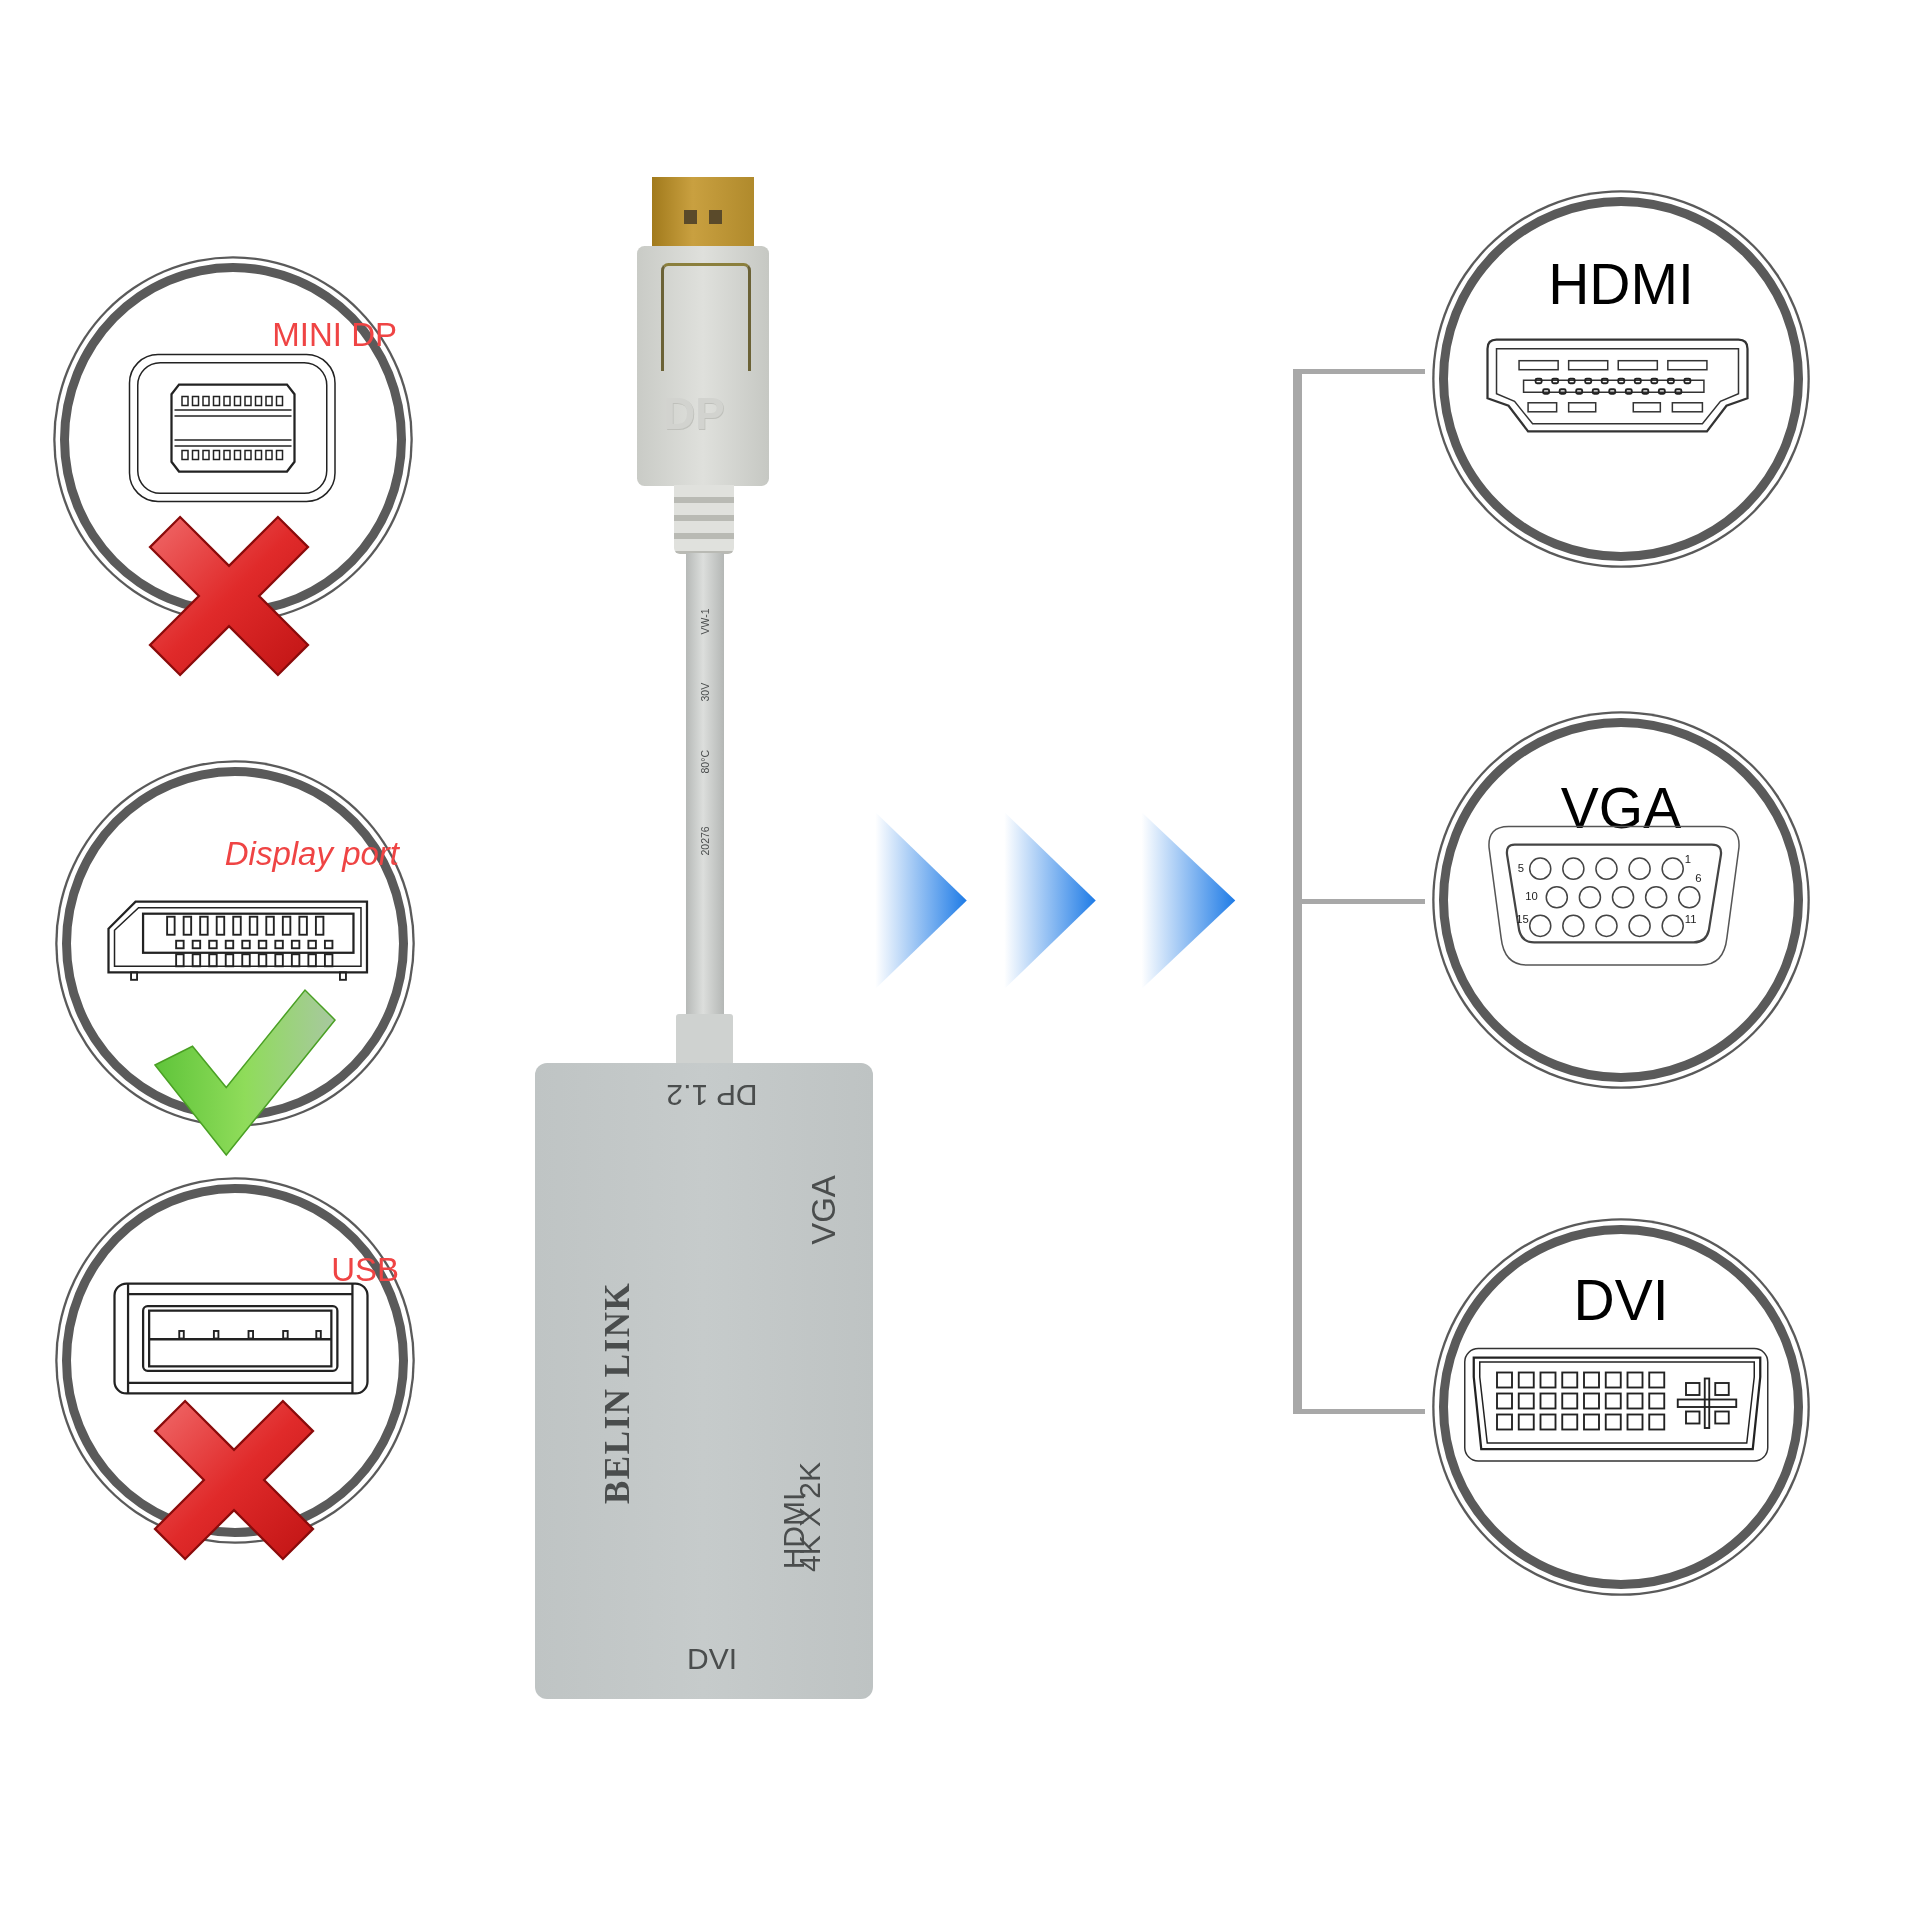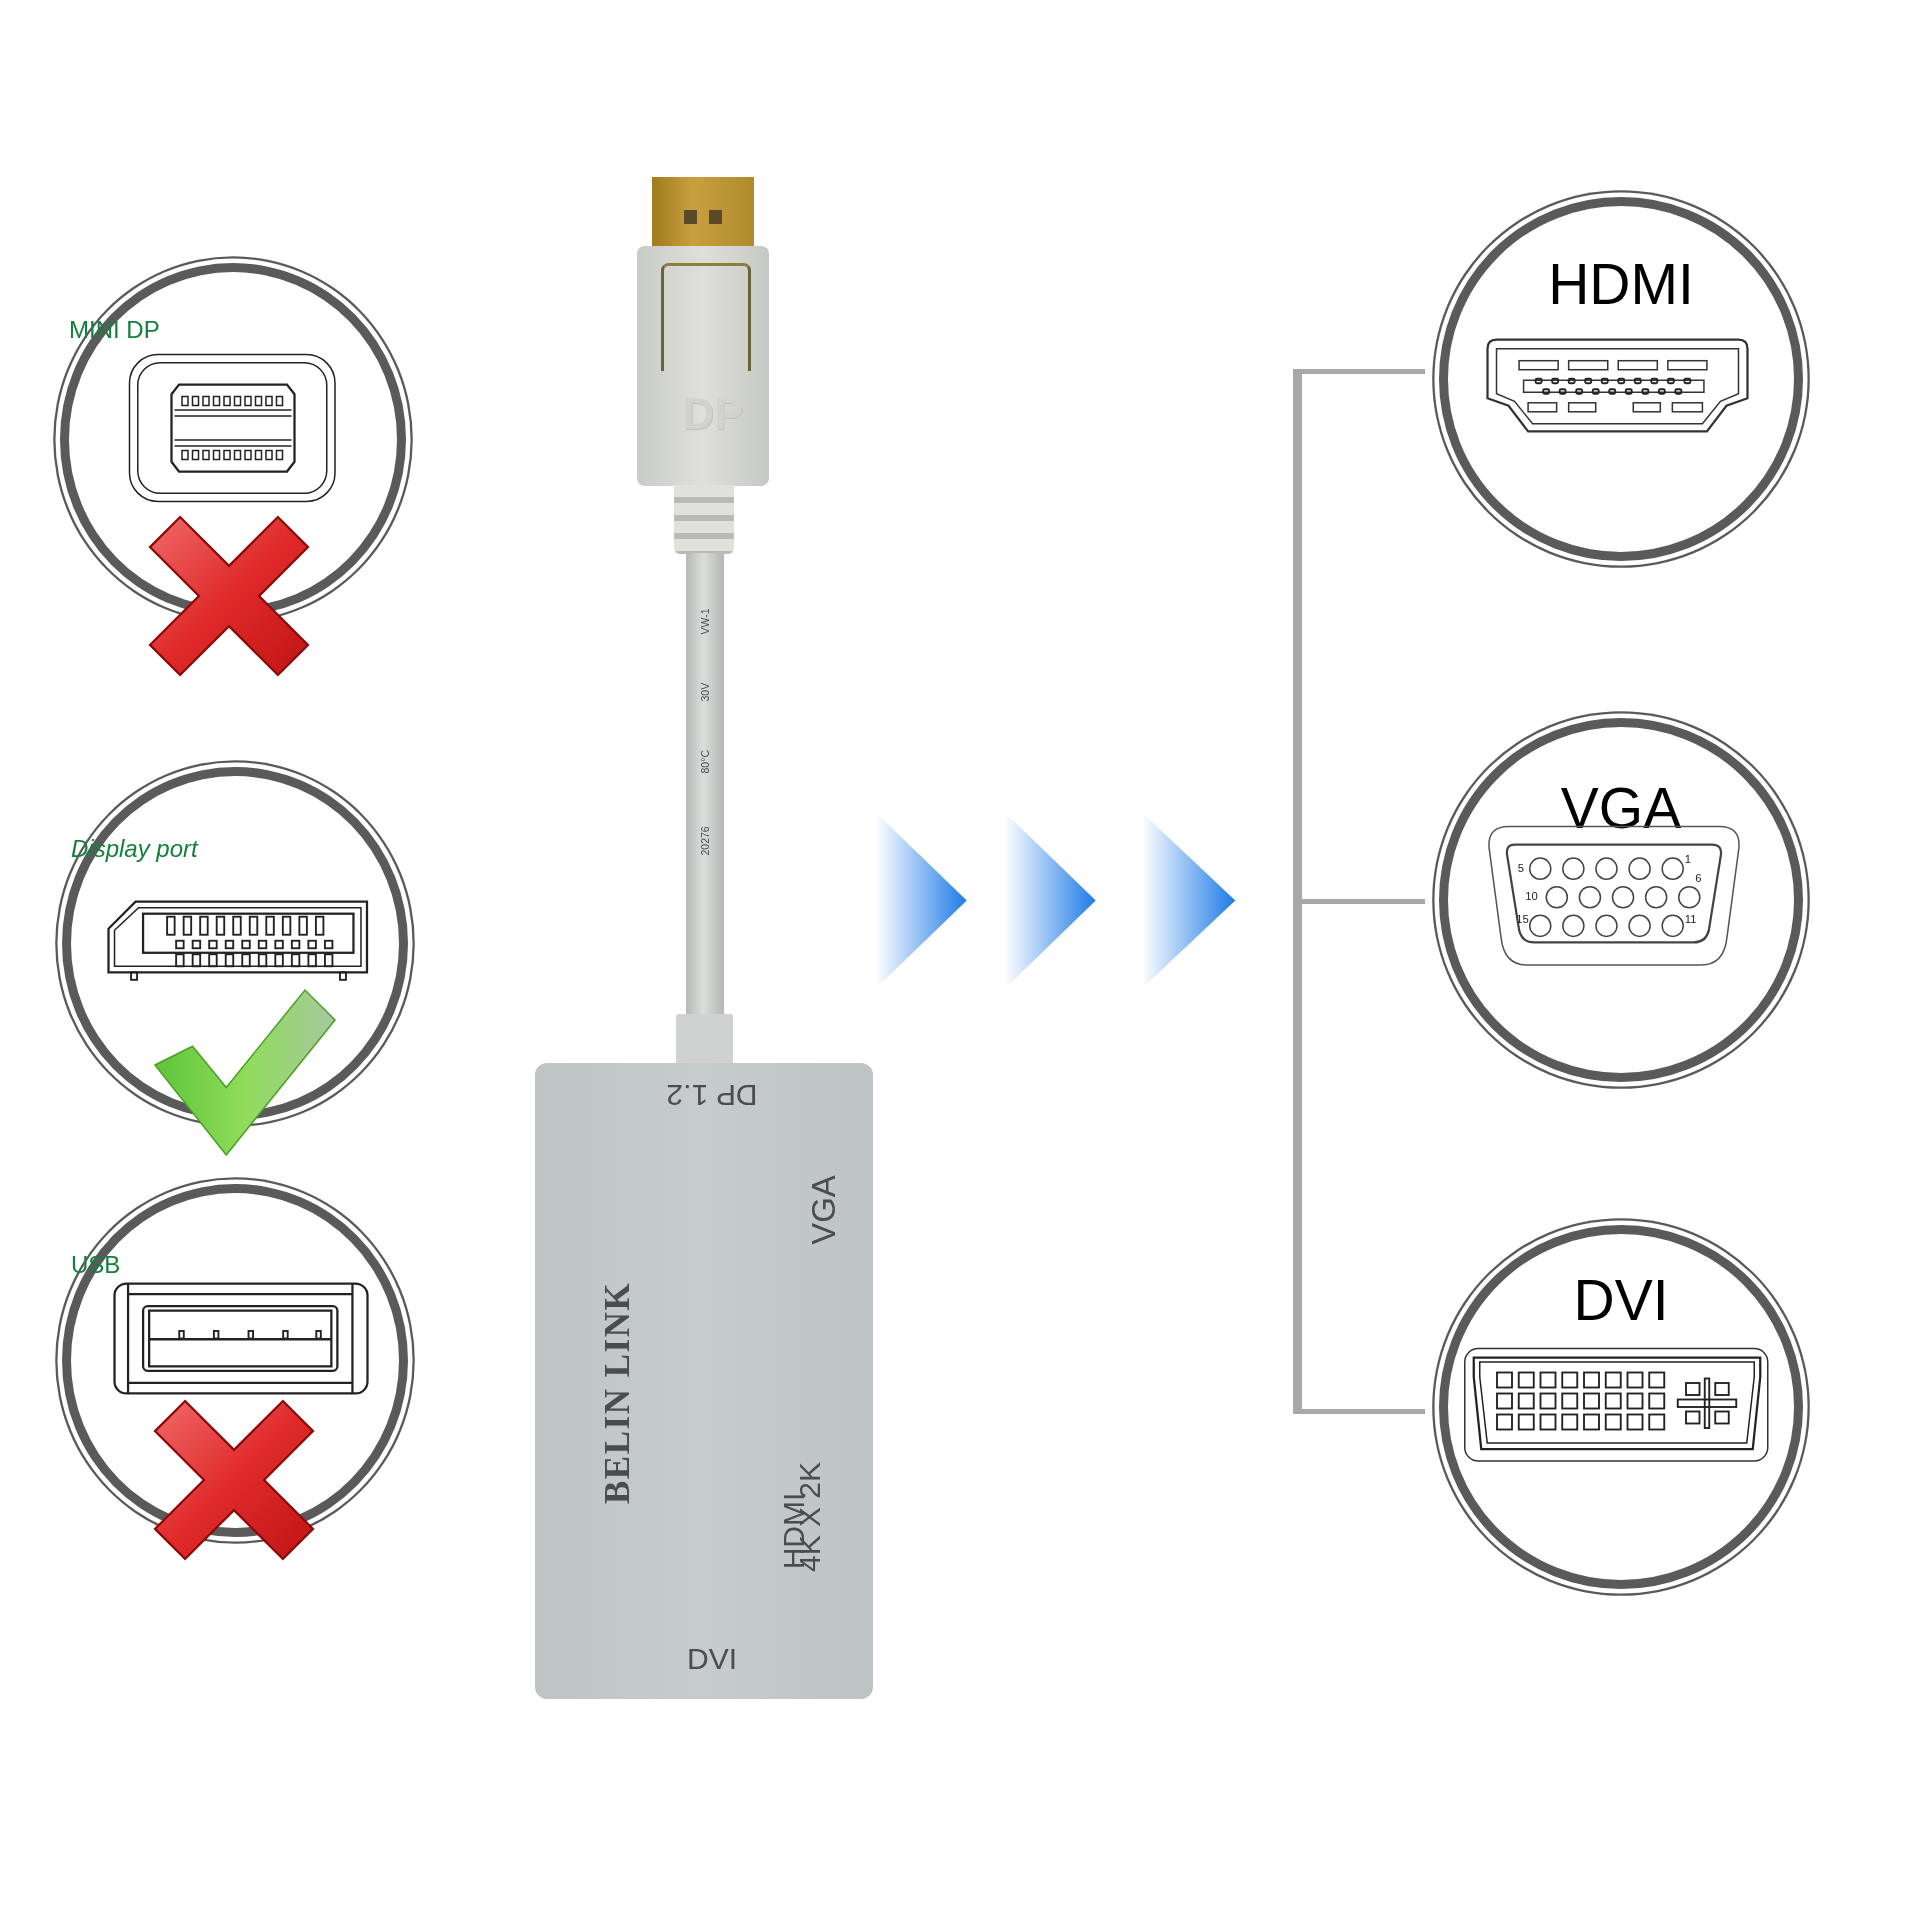--- a/index.html
+++ b/index.html
@@ -1,20 +1,20 @@
 <!DOCTYPE html>
 <html style="font-size:12px"><head>
 <meta charset="utf-8">
 <style>
   html, body { margin:0; padding:0; background:#ffffff; }
   body { width:1919px; height:1924px; position:relative; overflow:hidden; font-family:"Liberation Sans", sans-serif; }
   .abs { position:absolute; }
   .ring { position:absolute; border-radius:50%; box-sizing:border-box; background:#fff;
           border:9.8px solid #5a5a5a; box-shadow:0 0 0 4.5px #fff, 0 0 0 6.8px #5a5a5a; }
-  .in-label { position:absolute; left:0; right:0; text-align:left; color:#15803d; font-size:24px; }
+  .in-label { position:absolute; left:0; right:0; text-align:right; color:#ef4444; font-size:33px; }
   .out-label { position:absolute; left:0; right:0; text-align:center; color:#000; font-size:57px; }
   svg { position:absolute; overflow:visible; }
   .vtxt { position:absolute; color:#4a4d4d; white-space:nowrap; transform-origin:center center; }
 </style>
 </head>
 <body>
 
 <div class="ring" style="left:60px;top:263px;width:346px;height:353px;">
   <div class="in-label" style="top:44px;">MINI DP</div>
   <svg style="left:59px;top:81px;" width="210" height="150" viewBox="0 0 280 200">
@@ -137,21 +137,21 @@
   <path d="M0 40 L40 0 L105 65 L170 0 L210 40 L145 105 L210 170 L170 210 L105 145 L40 210 L0 170 L65 105 Z" fill="url(#xg)" stroke="#8a0b0b" stroke-width="3"></path>
 </svg>
 
 <div class="abs" style="left:635px;top:177px;width:135px;height:376px;">
   <div class="abs" style="left:16.5px;top:0;width:102px;height:75px;background:linear-gradient(90deg,#a17a1c,#c9a040 40%,#b08a2c);">
     <div class="abs" style="left:32px;top:33px;width:13.5px;height:13.5px;background:#5a4a2a;"></div>
     <div class="abs" style="left:57px;top:33px;width:13.5px;height:13.5px;background:#5a4a2a;"></div>
   </div>
   <div class="abs" style="left:1.5px;top:69px;width:132px;height:240px;background:linear-gradient(90deg,#c9cbc6,#dfe0dc 50%,#c6c8c3);border-radius:7.5px;">
     <div class="abs" style="left:24px;top:16.5px;width:84px;height:105px;border-left:3.8px solid #6b6236;border-right:3.8px solid #6b6236;border-top:3px solid #8b7f3c;border-radius:7.5px 7.5px 0 0;"></div>
-    <div class="abs" style="left:46px;top:143px;width:42px;font-size:44px;font-weight:bold;color:#d2d3cf;text-align:right;text-shadow:0.8px 0.8px 0 #bfc0bb;">DP</div>
+    <div class="abs" style="left:27px;top:143px;width:42px;font-size:44px;font-weight:bold;color:#d2d3cf;text-align:right;text-shadow:0.8px 0.8px 0 #bfc0bb;">DP</div>
   </div>
   <div class="abs" style="left:39px;top:308px;width:60px;height:69px;background:repeating-linear-gradient(180deg,#e0e1dd 0 12px,#b9bab4 12px 18px);border-radius:0 0 6px 6px;"></div>
 </div>
 <div class="abs" style="left:686px;top:553px;width:38px;height:463px;background:linear-gradient(90deg,#b6b9b7,#dcdedc 45%,#b4b7b5);">
   <div class="vtxt" style="left:-4.5px;top:53px;width:45px;font-size:10.5px;transform:rotate(-90deg);">VW-1</div>
   <div class="vtxt" style="left:-4.5px;top:120px;width:45px;font-size:10.5px;transform:rotate(-90deg);">30V</div>
   <div class="vtxt" style="left:-4.5px;top:192px;width:45px;font-size:10.5px;transform:rotate(-90deg);">80°C</div>
   <div class="vtxt" style="left:-4.5px;top:274px;width:45px;font-size:10.5px;transform:rotate(-90deg);">20276</div>
 </div>
 <div class="abs" style="left:676px;top:1014px;width:57px;height:51px;background:#cfd2d0;border-radius:3px;"></div>

